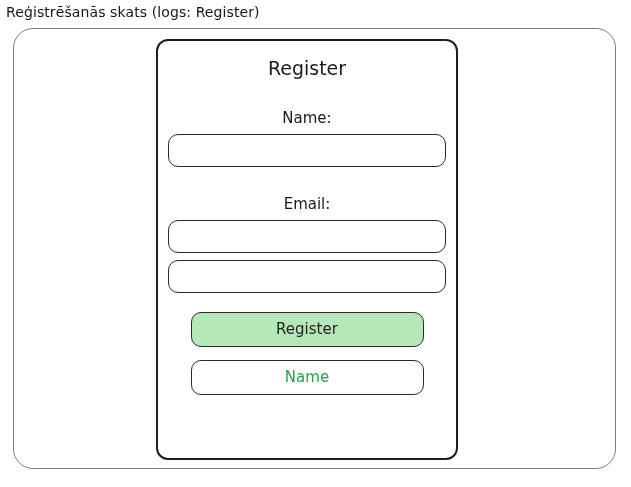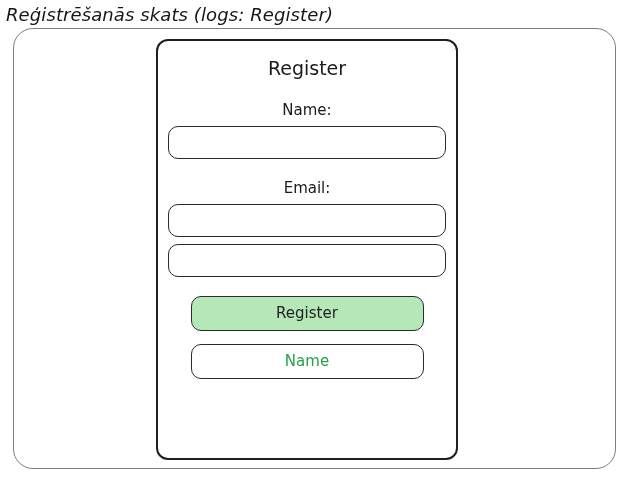--- a/index.html
+++ b/index.html
@@ -16,25 +16,24 @@
   }
   .page {
     position: relative;
     width: 631px;
     height: 487px;
   }
   .page-title {
     position: absolute;
     left: 6px;
     top: 4px;
-    font-size: 18px;
+    font-size: 14px;
     letter-spacing: 0.1px;
     color: #161616;
     white-space: nowrap;
-    font-style: italic;
   }
   .outer-frame {
     position: absolute;
     left: 13px;
     top: 28px;
     width: 603px;
     height: 441px;
     box-sizing: border-box;
     border: 1.5px solid var(--outer-border, #7e7e7e);
     border-radius: 20px;
@@ -54,21 +53,21 @@
     flex-direction: column;
     align-items: center;
   }
   .heading {
     margin-top: 14px;
     font-size: 19px;
     line-height: 26px;
     color: #1a1a1a;
   }
   .field-label {
-    margin-top: 20px;
+    margin-top: 28px;
     font-size: 15px;
     line-height: 18px;
     color: #1a1a1a;
   }
   .field-label.first {
   }
   .text-input {
     margin-top: 7px;
     width: 278px;
     height: 33px;

